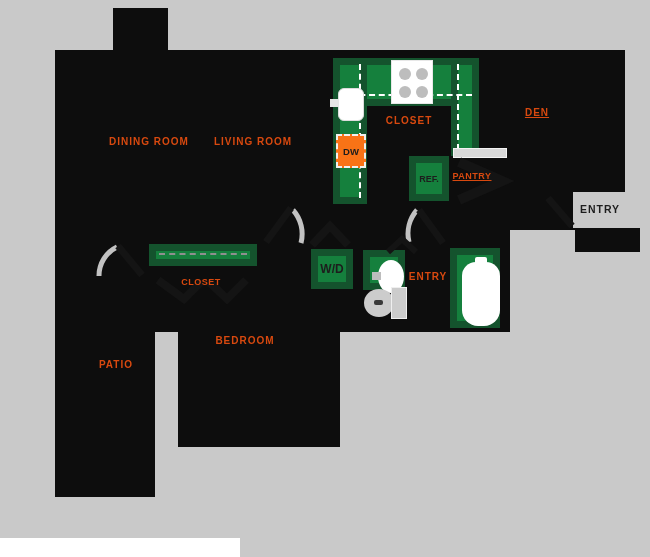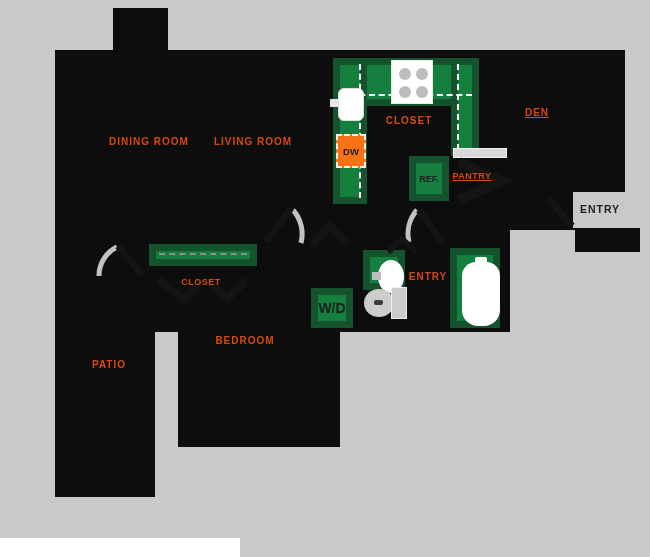--- a/index.html
+++ b/index.html
@@ -67,21 +67,21 @@
   <div class="abs dashbox appl" style="left:336px;top:134px;width:30px;height:34px;font-size:9.5px;">
     <span>DW</span>
   </div>
 
   <div class="abs fix appl" style="left:409px;top:156px;width:40px;height:45px;font-size:9px;">
     <span>REF.</span>
   </div>
 
   <div class="abs shelf" style="left:453px;top:148px;width:54px;height:10px;"></div>
 
-  <div class="abs fix appl" style="left:311px;top:249px;width:42px;height:40px;font-size:14px;margin-top:39px;">
+  <div class="abs fix appl" style="left:311px;top:249px;width:42px;height:40px;font-size:12px;">
     <span>W/D</span>
   </div>
 
   <div class="abs fix" style="left:149px;top:244px;width:108px;height:22px;">
     <div style="position:absolute;left:3px;right:3px;bottom:4px;border-top:2px dashed #8f8f8f;"></div>
   </div>
 
   <div class="abs fix" style="left:363px;top:250px;width:42px;height:40px;">
     <span class="basin" style="left:8px;top:3px;width:26px;height:33px;"></span>
     <span class="abs" style="left:2px;top:15px;width:9px;height:8px;background:#bdbdbd;"></span>
@@ -120,16 +120,16 @@
   </svg>
 
   <div class="abs roomlabel lab" style="left:109px;top:135px;width:78px;">DINING ROOM</div>
   <div class="abs roomlabel lab" style="left:212px;top:135px;width:82px;">LIVING ROOM</div>
   <div class="abs roomlabel lab" style="left:378px;top:114px;width:62px;">CLOSET</div>
   <div class="abs roomlabel lab" style="left:516px;top:106px;width:42px;text-decoration:underline;">DEN</div>
   <div class="abs roomlabel lab" style="left:448px;top:170px;width:48px;font-size:9px;letter-spacing:0.5px;text-decoration:underline;">PANTRY</div>
   <div class="abs roomlabel lab" style="left:177px;top:276px;width:48px;font-size:9px;letter-spacing:0.5px;">CLOSET</div>
   <div class="abs roomlabel lab" style="left:406px;top:270px;width:44px;">ENTRY</div>
   <div class="abs roomlabel lab" style="left:212px;top:334px;width:66px;">BEDROOM</div>
-  <div class="abs roomlabel lab" style="left:85px;top:358px;width:48px;">PATIO</div>
+  <div class="abs roomlabel lab" style="left:85px;top:358px;width:48px;text-align:right;">PATIO</div>
   <div class="abs blklabel lab" style="left:576px;top:203px;width:48px;font-size:10.5px;letter-spacing:1px;">ENTRY</div>
 
 </div>
 
 </body></html>

